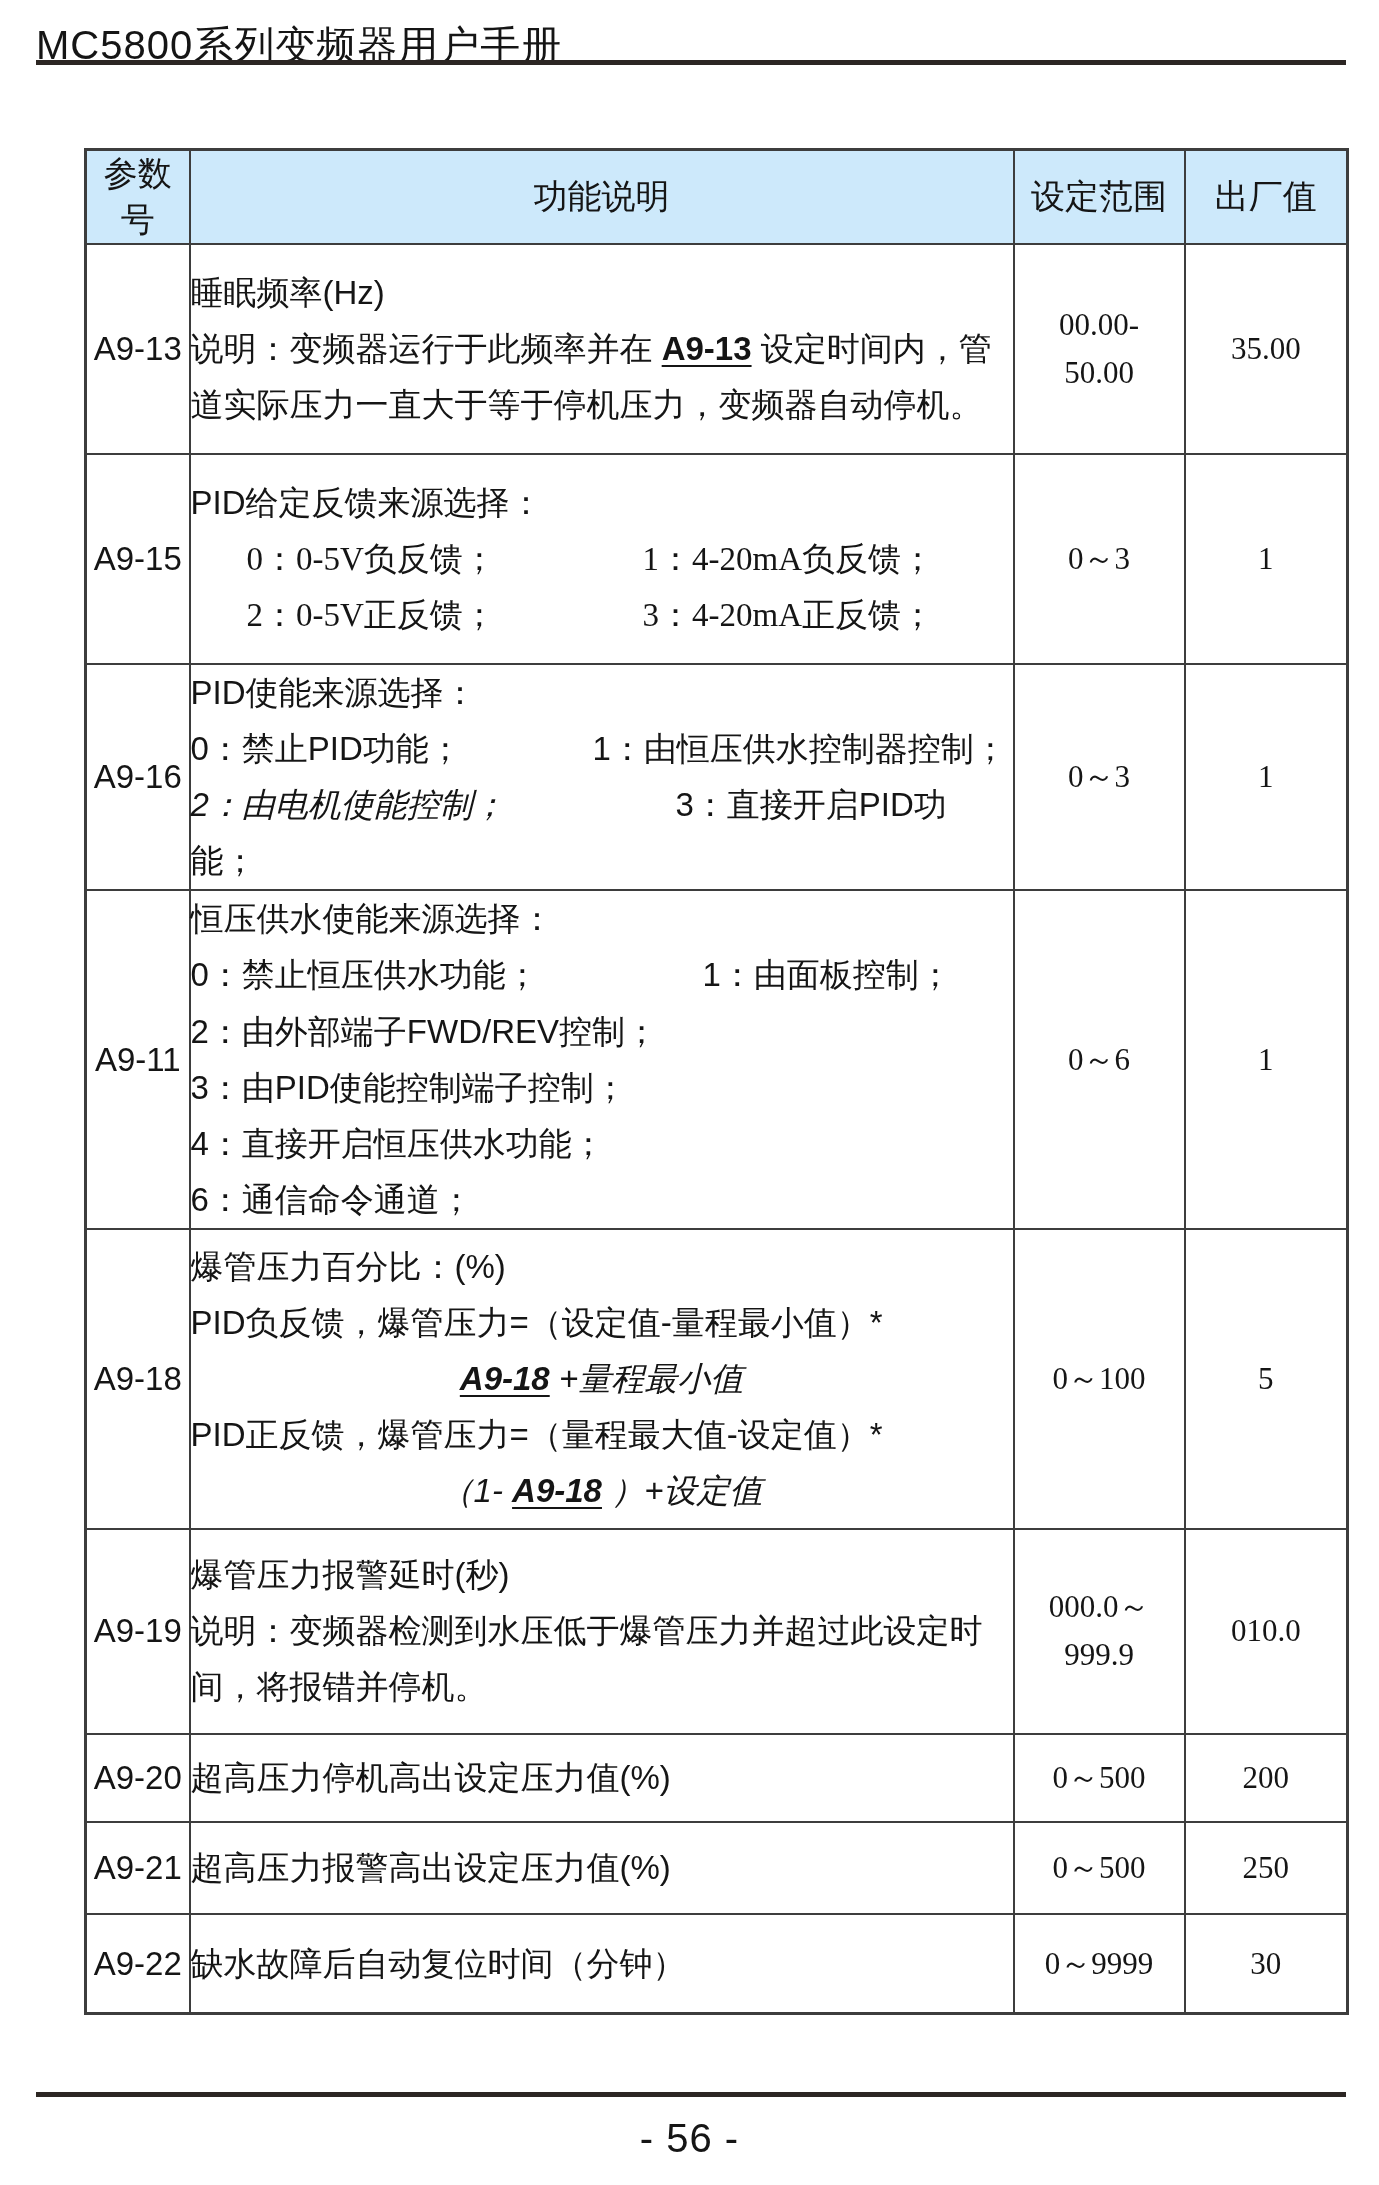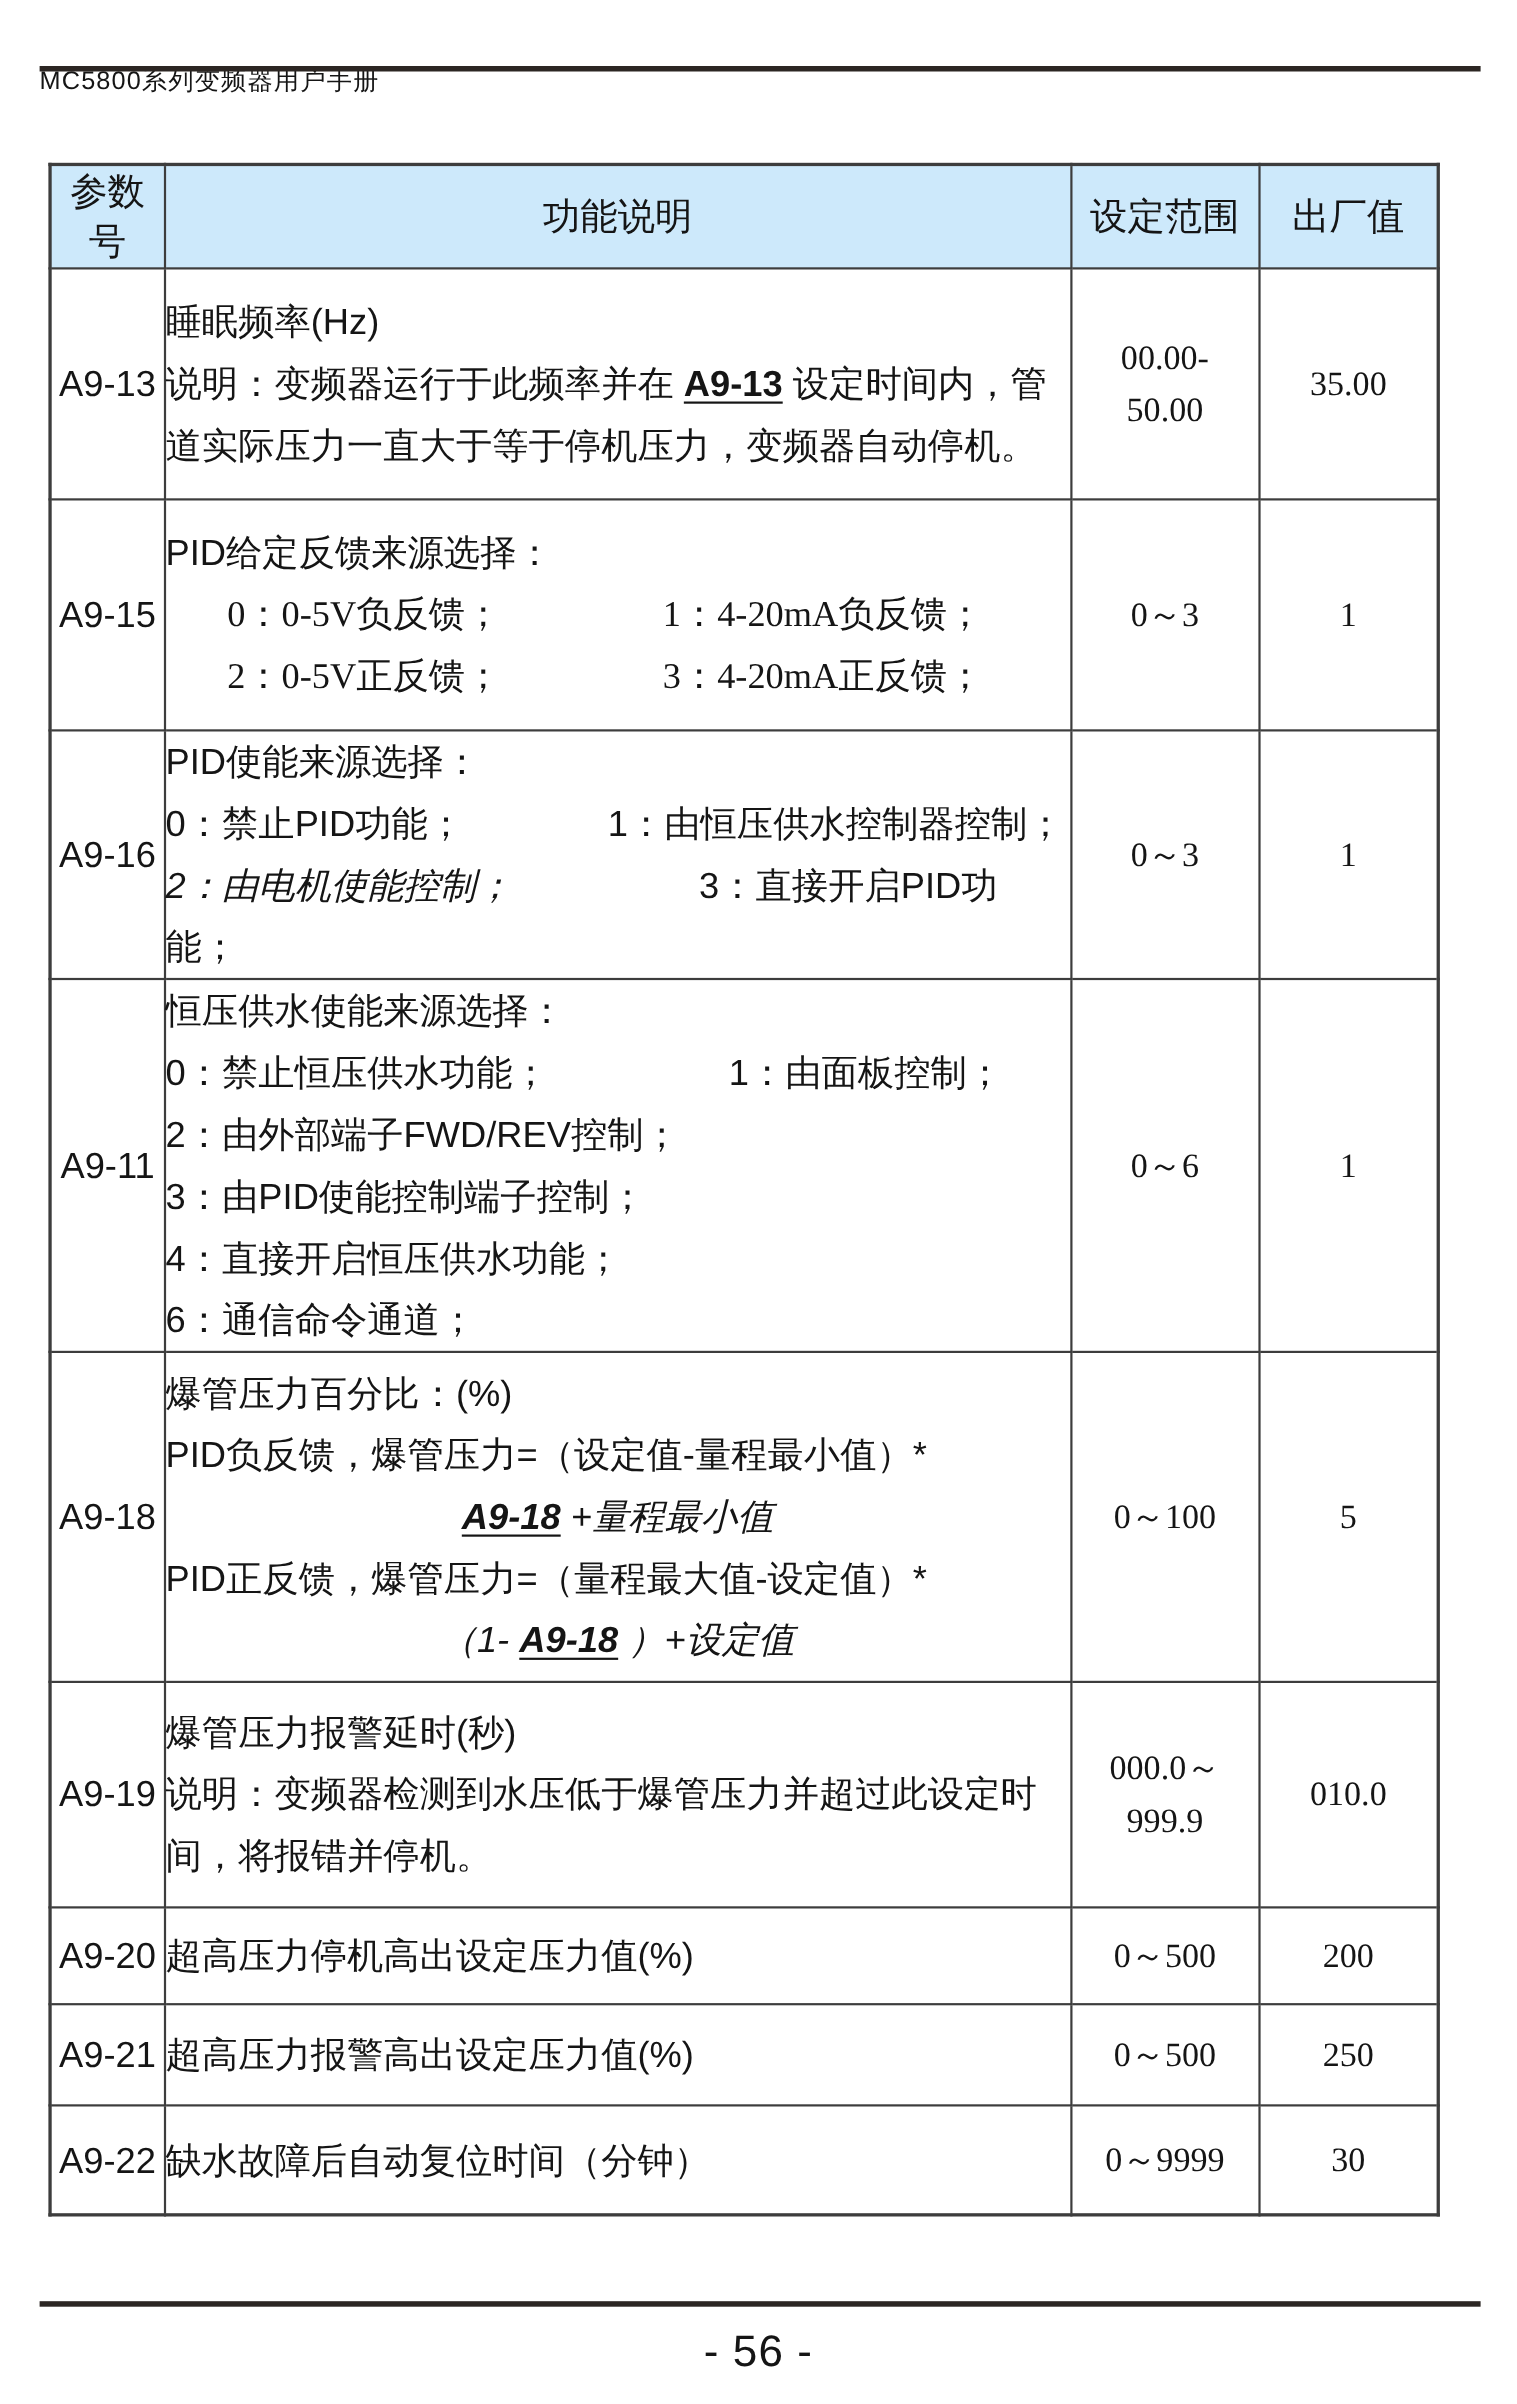--- a/index.html
+++ b/index.html
@@ -2,40 +2,40 @@
 <html><head>
 <meta charset="utf-8">
 <style>
   html,body{margin:0;padding:0;}
   body{
     width:1379px;height:2185px;position:relative;background:#ffffff;
     font-family:"Liberation Sans", sans-serif;color:#151515;
     -webkit-font-smoothing:antialiased;
   }
   .page-header{
-    position:absolute;left:36px;top:18px;font-size:23px;letter-spacing:1px;margin-top:40px;
+    position:absolute;left:36px;top:18px;font-size:40px;letter-spacing:1px;
   }
   .header-rule{
     position:absolute;left:36px;top:60px;width:1310px;height:5px;background:#2c2623;
   }
   .footer-rule{
     position:absolute;left:36px;top:2092px;width:1310px;height:5px;background:#2c2623;
   }
   .page-number{
     position:absolute;left:0;top:2116px;width:1379px;text-align:center;
     font-size:40px;letter-spacing:1px;
   }
   table.params{
     position:absolute;left:44px;top:148px;width:1262px;
     border-collapse:collapse;table-layout:fixed;
   }
   table.params td,table.params th{
     border:2px solid #3d3d3d;vertical-align:middle;padding:0;
   }
-  table.params{border:3px solid #3d3d3d;}
+  table.params{border:3px solid #3d3d3d;margin-left:40px;}
   th.hdr{
     background:#cde9fb;font-weight:400;font-size:34px;text-align:center;
   }
   tr.hdr-row{height:92px;}
   td.param{
     text-align:center;font-size:33px;font-family:"Liberation Sans",sans-serif;
   }
   td.rng,td.dft{
     text-align:center;font-size:31px;font-family:"Liberation Serif",serif;
     line-height:1.55;

